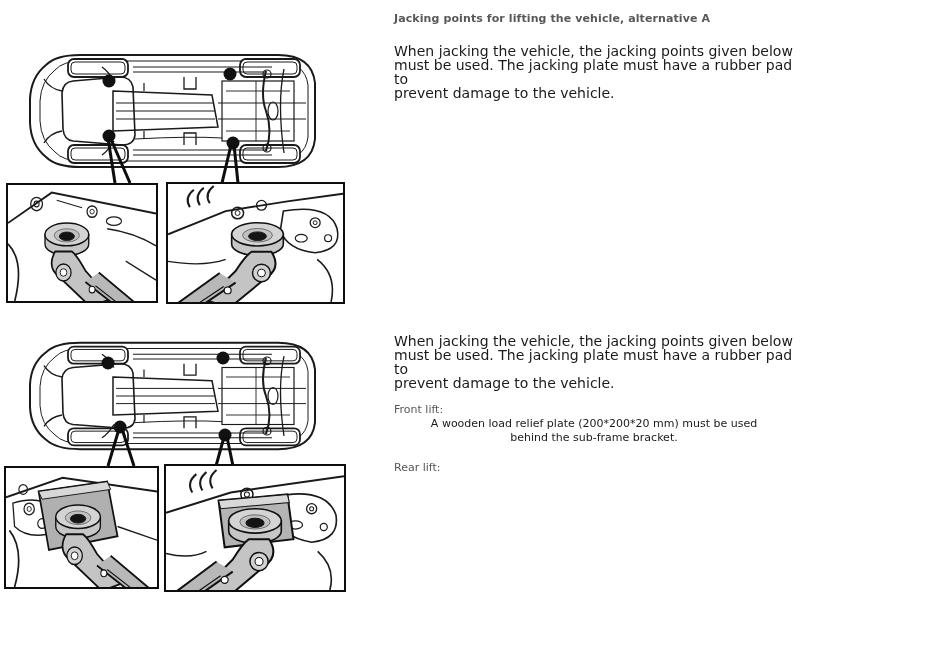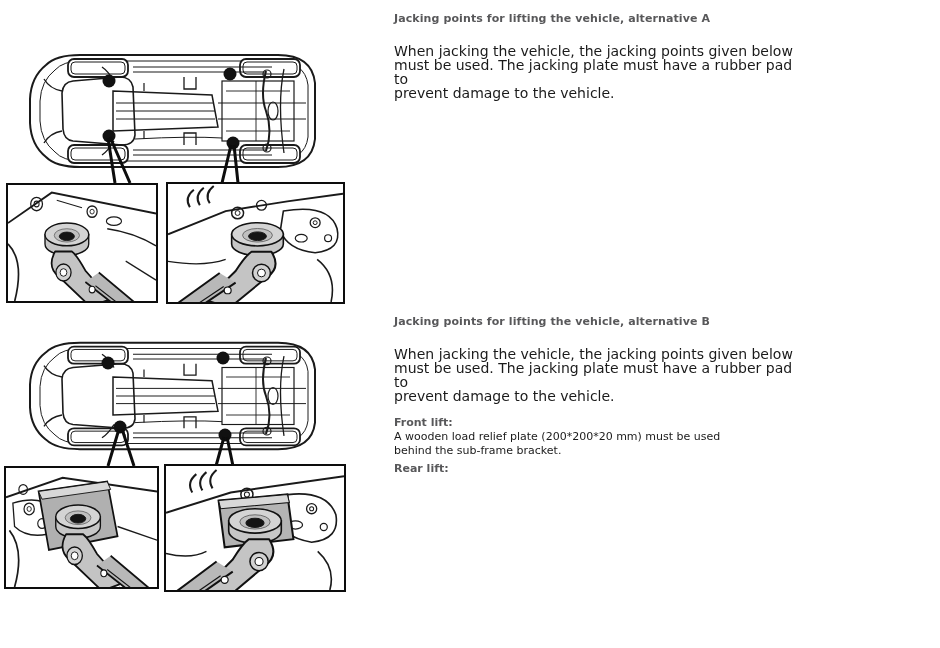--- a/index.html
+++ b/index.html
@@ -13,26 +13,26 @@
   #section-b-text{top:315px;}
   .heading{
     font-size:11px;font-weight:bold;color:#58585a;line-height:13px;margin:0;
     letter-spacing:0.1px;
   }
   .body-text{
     font-size:14px;color:#1a1a1a;line-height:14px;margin:19px 0 0 0;
     white-space:pre-line;
   }
   .lift-block{margin:13px 0 0 0;}
-  .lift-block.rear{margin-top:4px;}
+  .lift-block.rear{margin-top:16px;}
   .lift-label{
-    font-size:11px;font-weight:bold;color:#58585a;line-height:14px;
+    font-size:11px;font-weight:normal;color:#58585a;line-height:14px;
   }
   .lift-text{
-    font-size:11px;color:#1a1a1a;line-height:14px;white-space:pre-line;
+    font-size:11px;color:#1a1a1a;line-height:14px;white-space:pre-line;text-align:center;
   }
   .fig-svg{position:absolute;}
   #figure-a-overview{left:16px;top:46px;width:316px;height:137px;}
   #figure-b-overview{left:16px;top:336px;width:316px;height:130px;}
   .detail-box{
     position:absolute;background:#ffffff;border:2.5px solid #0d0d0d;
     box-sizing:border-box;overflow:hidden;
   }
   #box-a-left {left:6px;  top:183px; width:152px; height:120px;}
   #box-a-right{left:166px;top:182px; width:179px; height:122px;}
@@ -198,21 +198,20 @@
   </div>
 
   <div id="section-a-text" class="text-col">
     <h2 class="heading">Jacking points for lifting the vehicle, alternative A</h2>
     <p class="body-text">When jacking the vehicle, the jacking points given below
 must be used. The jacking plate must have a rubber pad to
 prevent damage to the vehicle.</p>
   </div>
 
   <div id="section-b-text" class="text-col">
-    <h2 class="heading">Jacking points for lifting the vehicle, alternative B</h2>
     <p class="body-text">When jacking the vehicle, the jacking points given below
 must be used. The jacking plate must have a rubber pad to
 prevent damage to the vehicle.</p>
     <div class="lift-block">
       <div class="lift-label">Front lift:</div>
       <div class="lift-text">A wooden load relief plate (200*200*20 mm) must be used
 behind the sub-frame bracket.</div>
     </div>
     <div class="lift-block rear">
       <div class="lift-label">Rear lift:</div>

